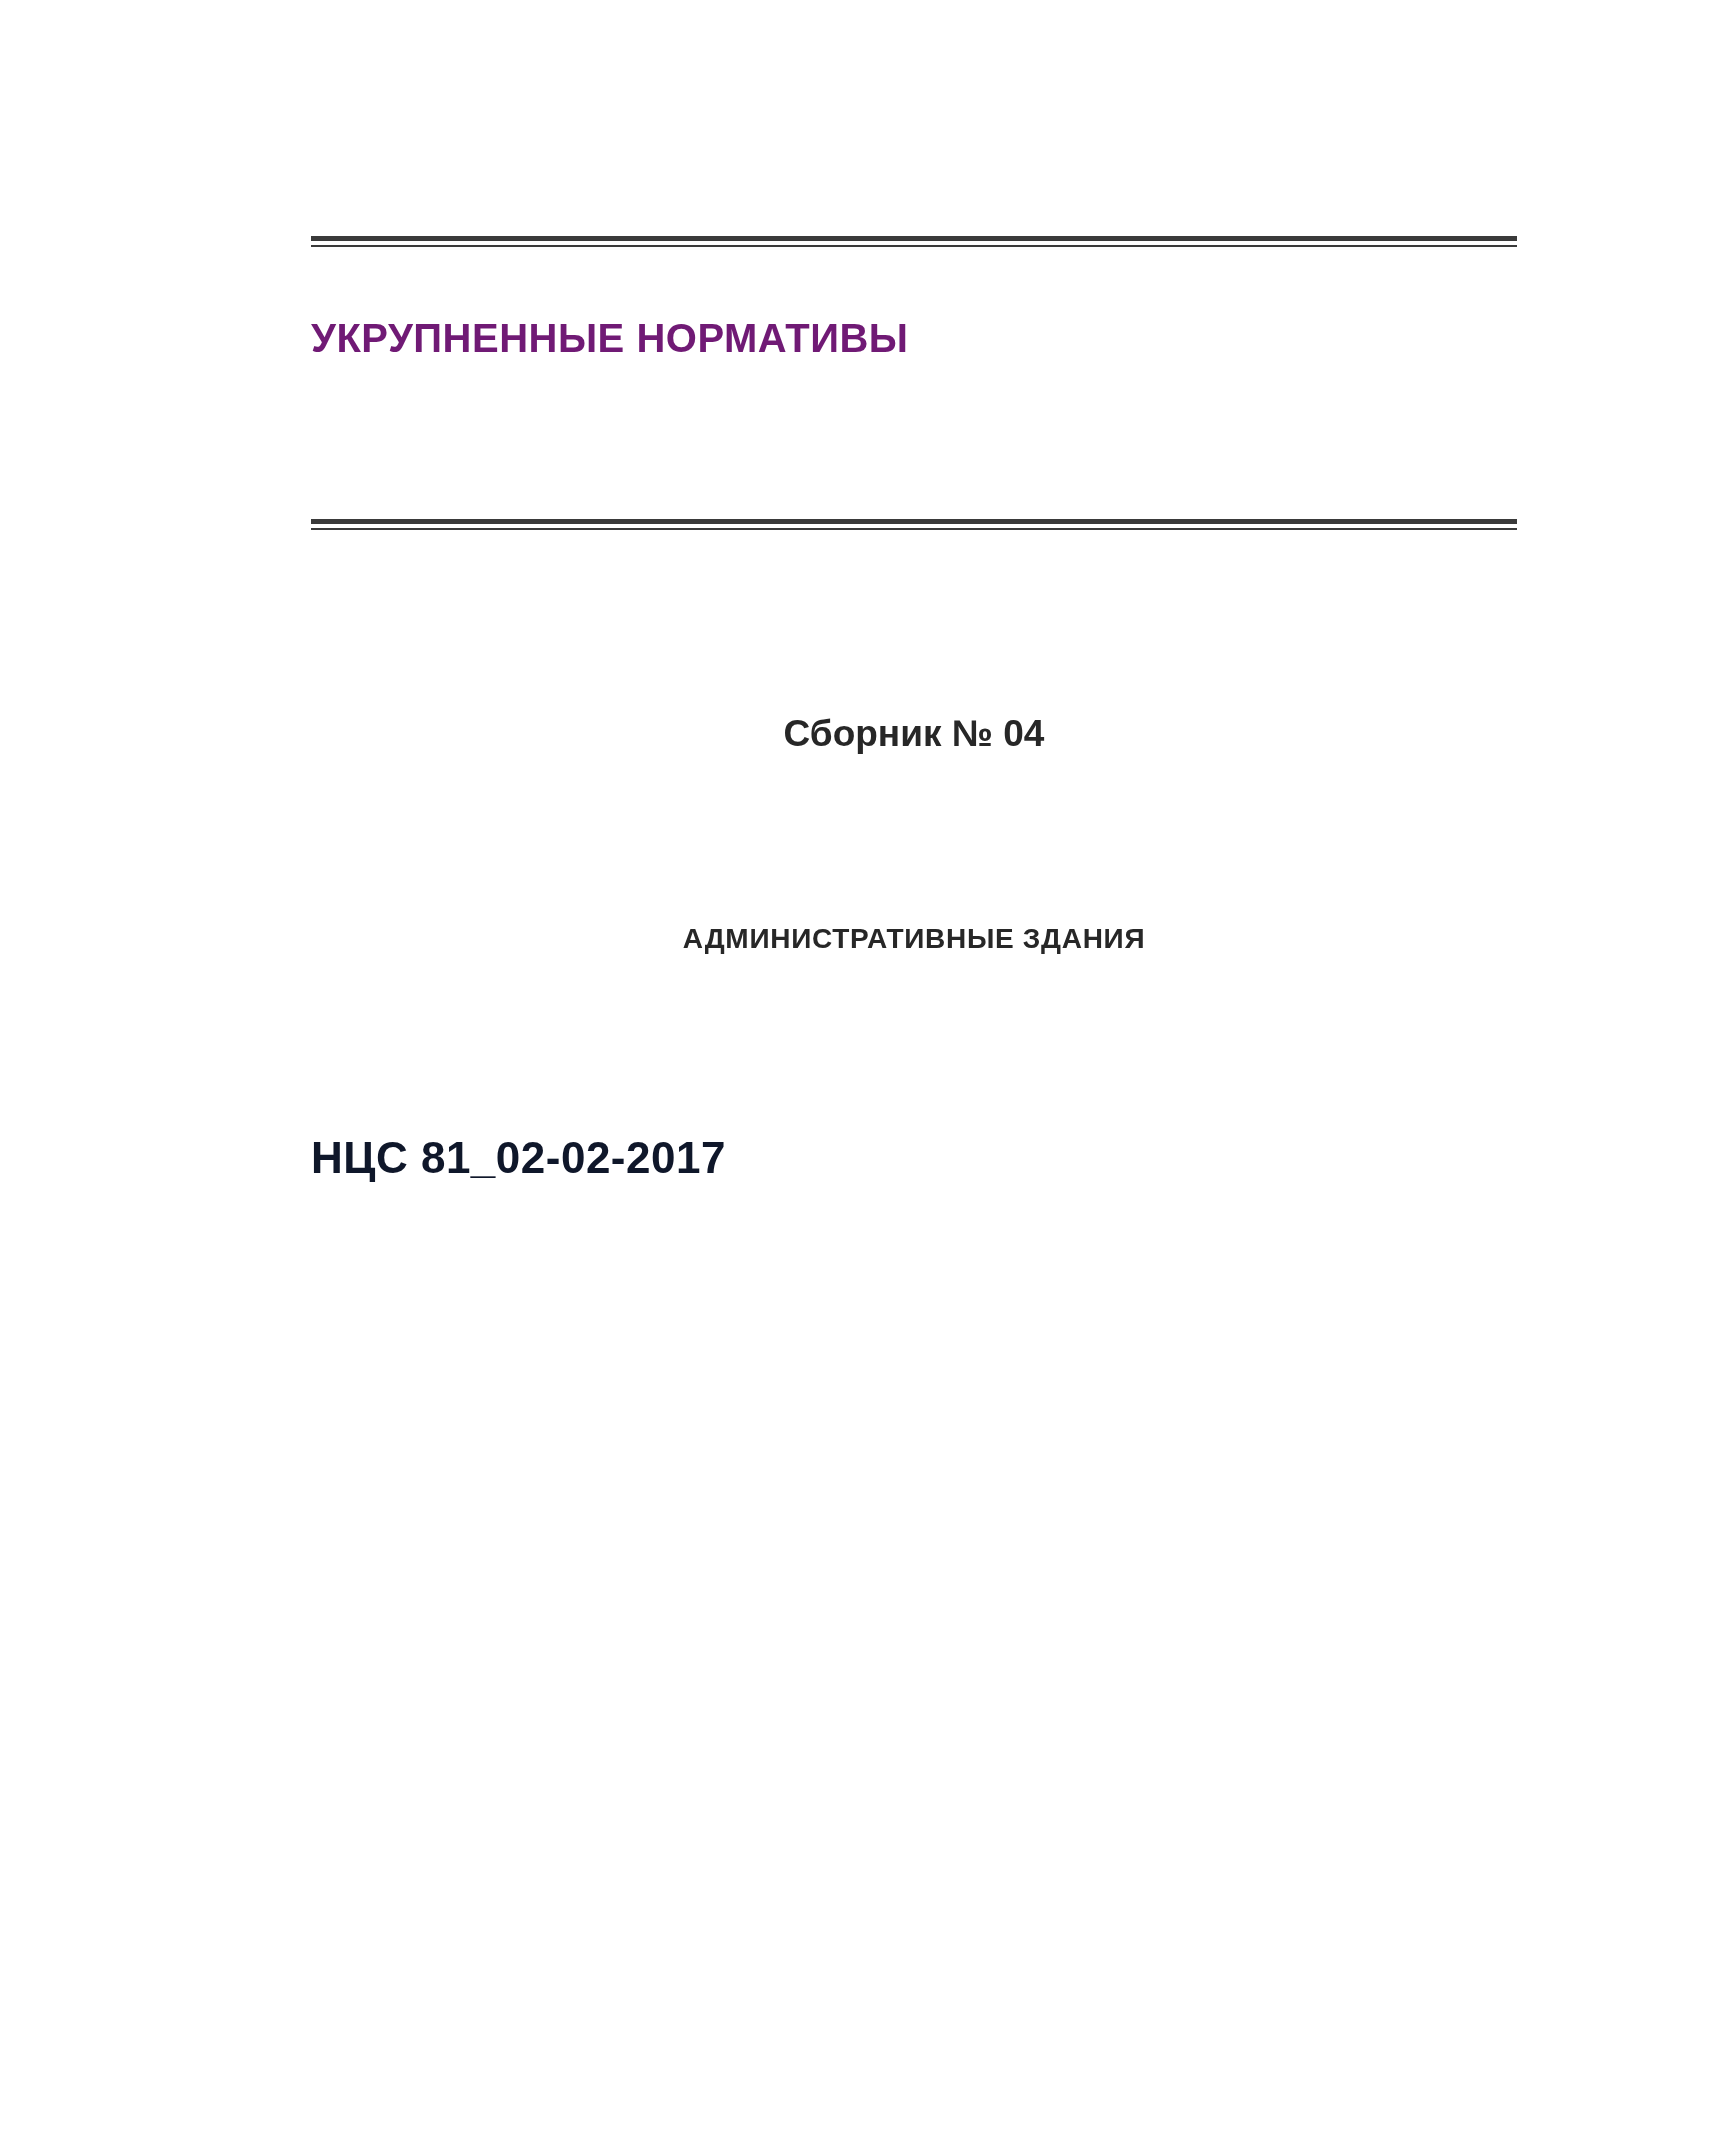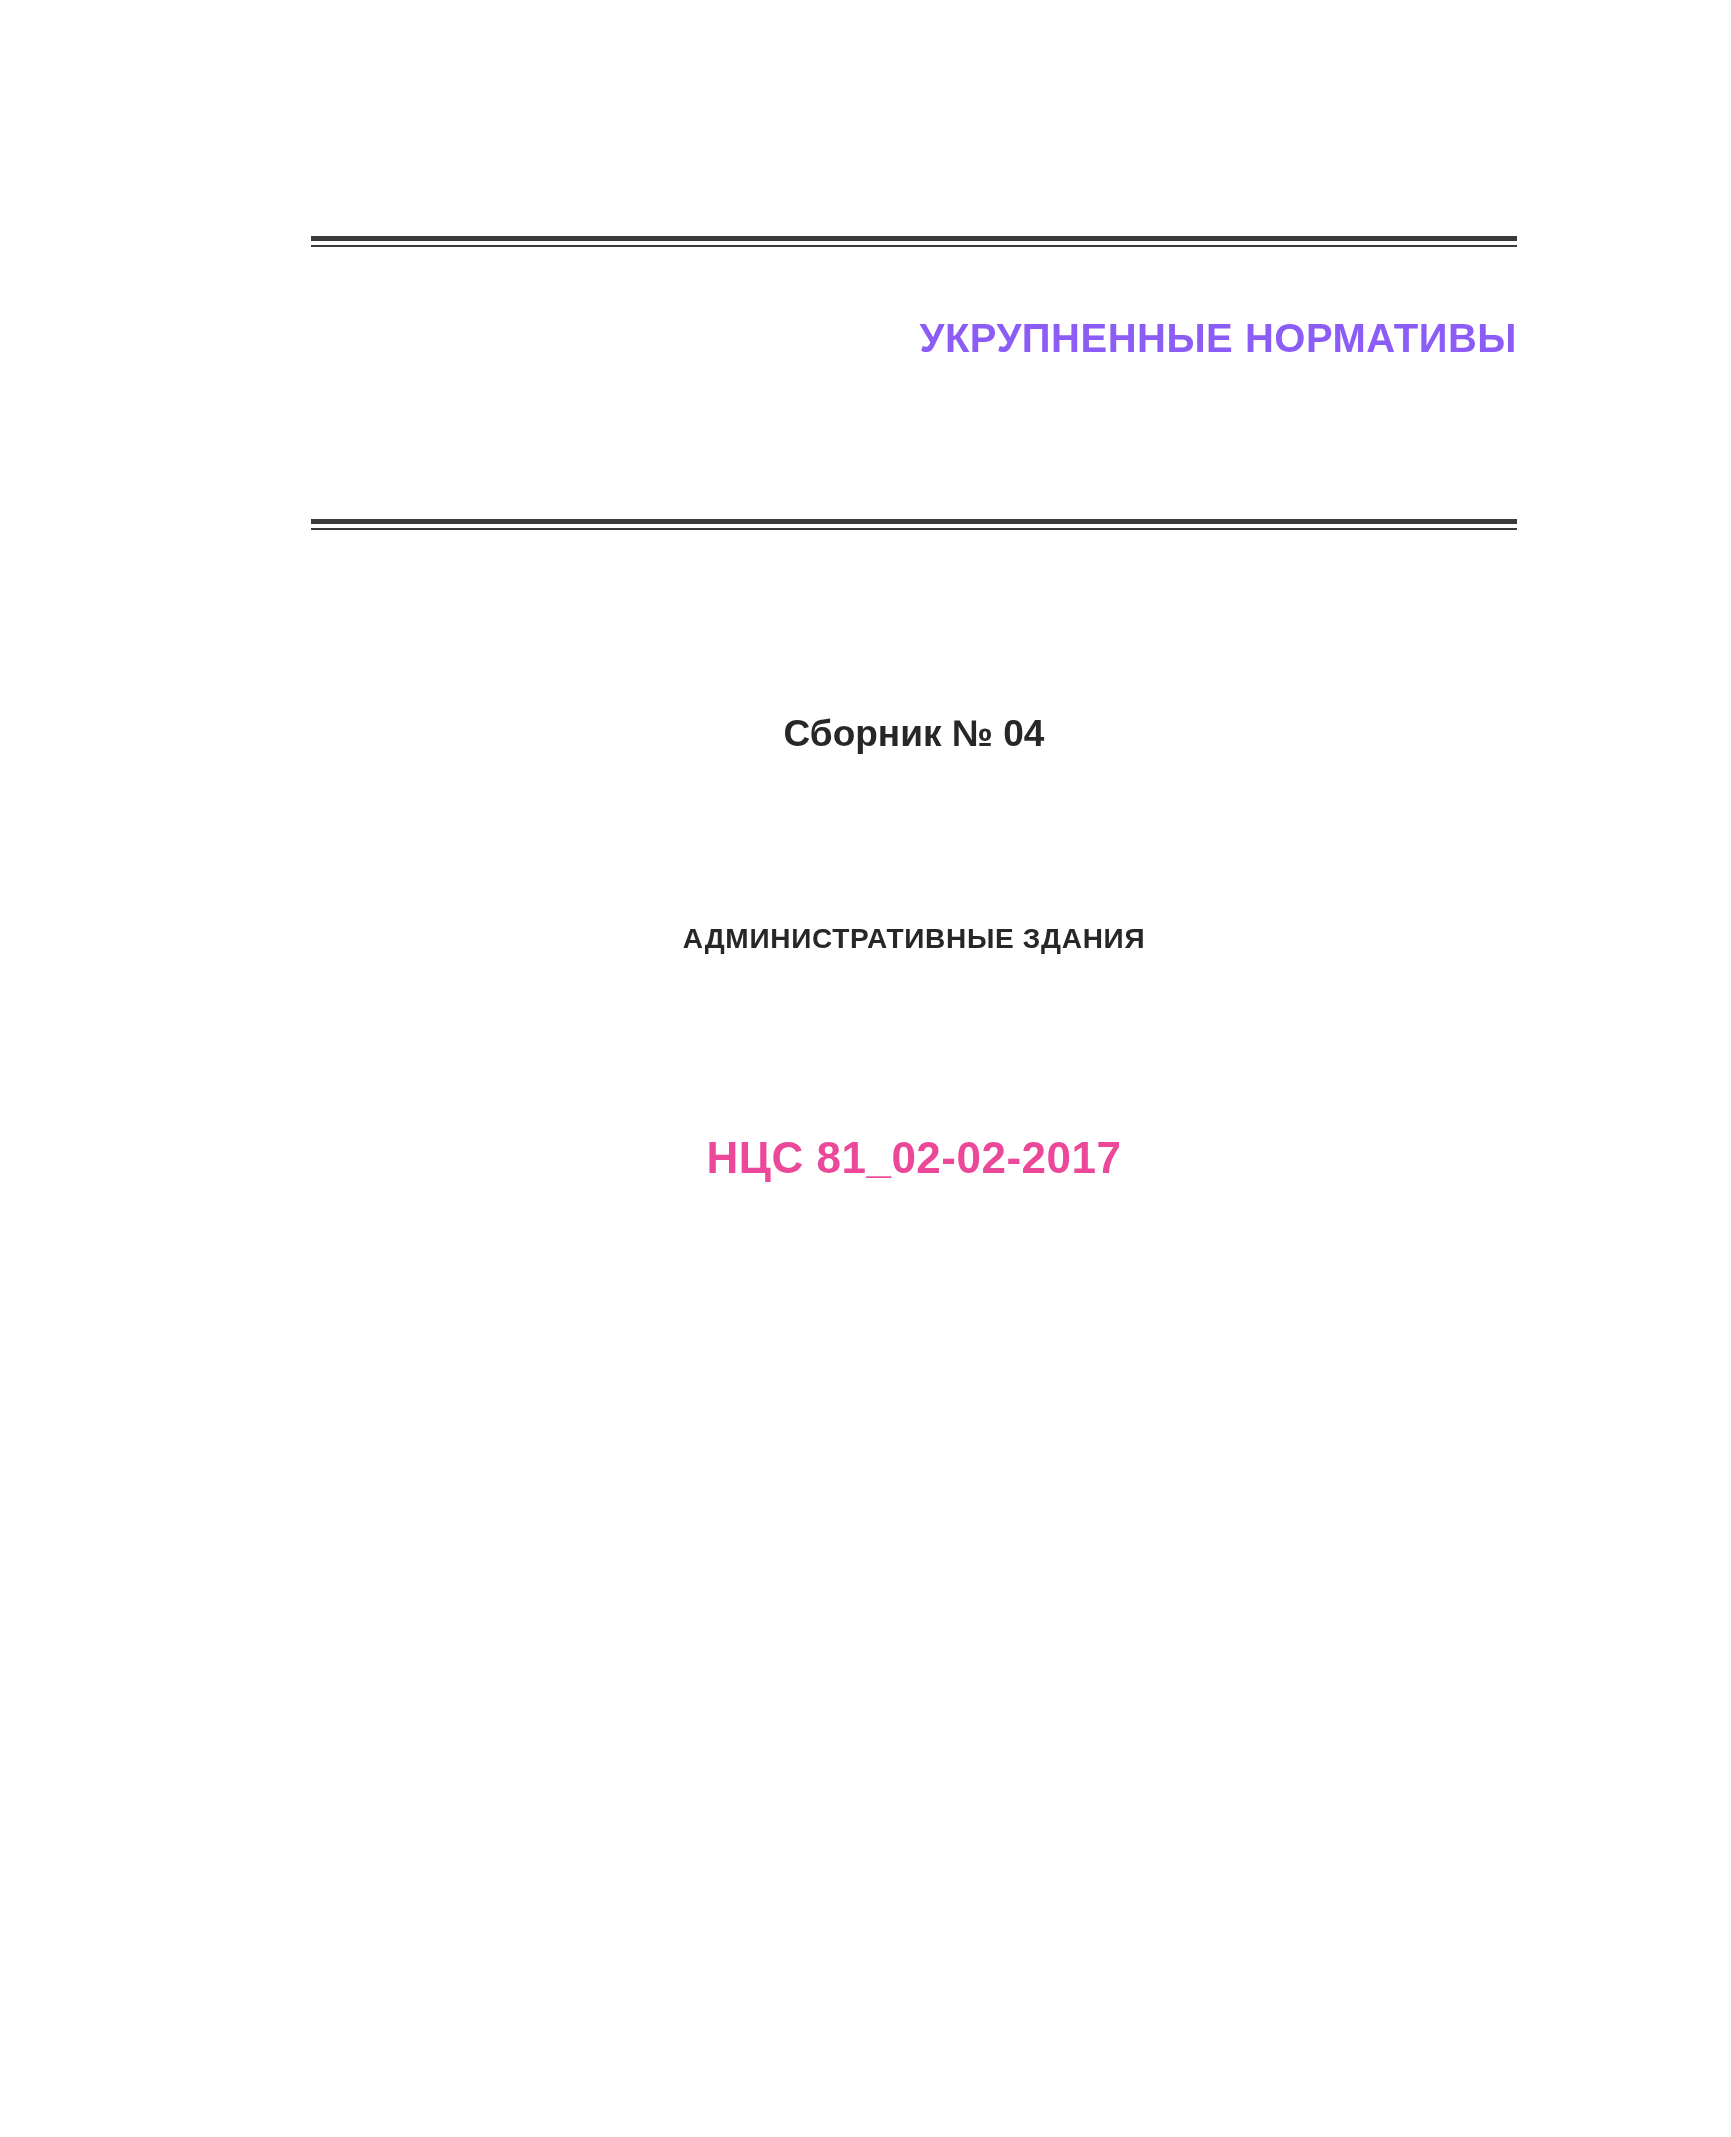--- a/index.html
+++ b/index.html
@@ -45,26 +45,26 @@
   .rule-thin {
     height: 1.8px;
     background: #3a3a3a;
     margin-top: 4.6px;
   }
   .main-title {
     position: absolute;
     left: 0;
     top: 311px;
     width: 1206px;
-    text-align: right;
+    text-align: left;
     font-size: 40px;
     font-weight: bold;
     letter-spacing: 0.5px;
     line-height: 1.38;
-    color: #8b5cf6;
+    color: #701a75;
   }
   .main-title .line {
     display: block;
   }
   .collection {
     position: absolute;
     left: 0;
     top: 713px;
     width: 1206px;
     text-align: center;
@@ -81,25 +81,25 @@
     font-size: 28px;
     font-weight: bold;
     letter-spacing: 0.7px;
     color: #272727;
   }
   .code {
     position: absolute;
     left: 0;
     top: 1133px;
     width: 1206px;
-    text-align: center;
+    text-align: left;
     font-size: 44px;
     font-weight: bold;
     letter-spacing: 0.5px;
-    color: #ec4899;
+    color: #0f172a;
   }
 </style>
 </head>
 <body>
 
 <div class="page">
   <div class="content">
 
     <div class="rule-top">
       <div class="rule-thick"></div>

